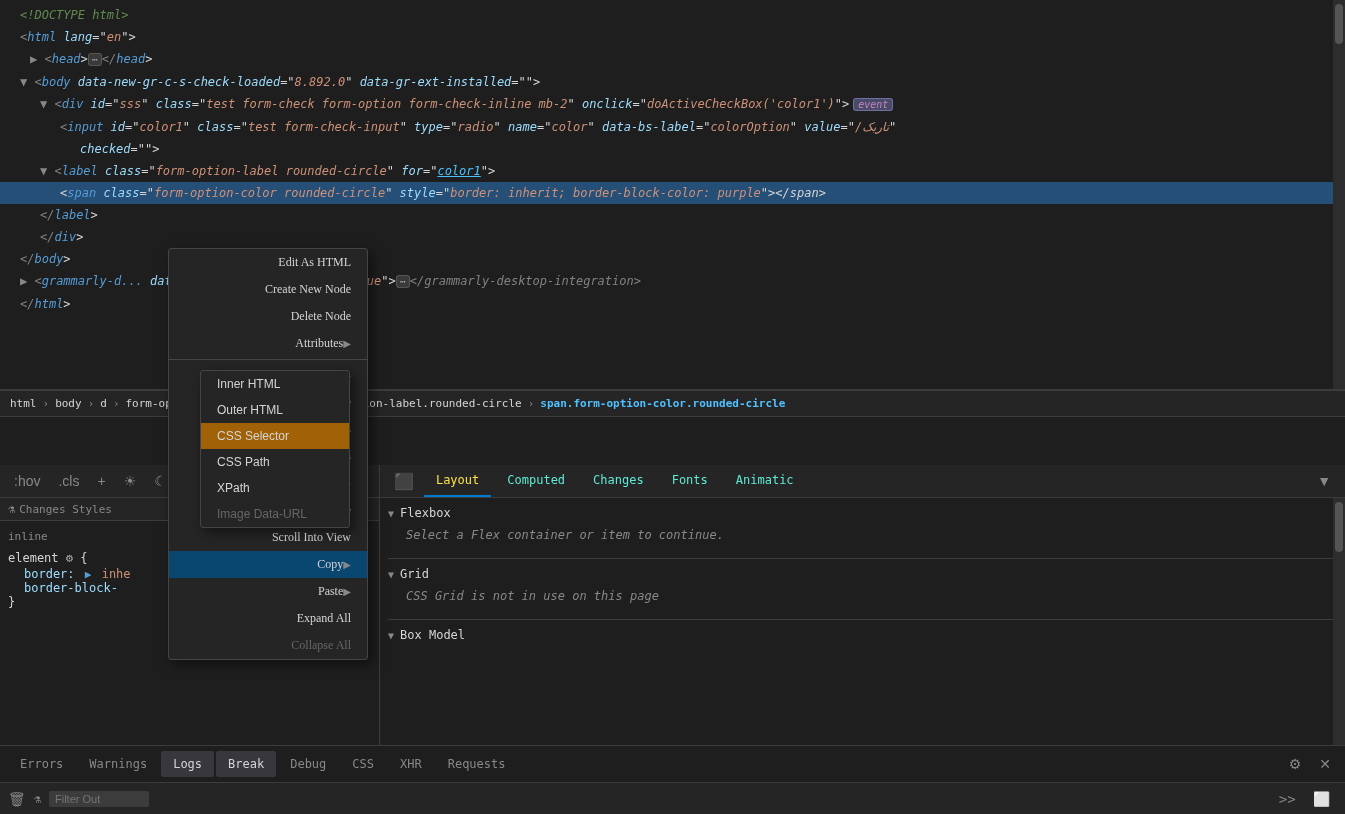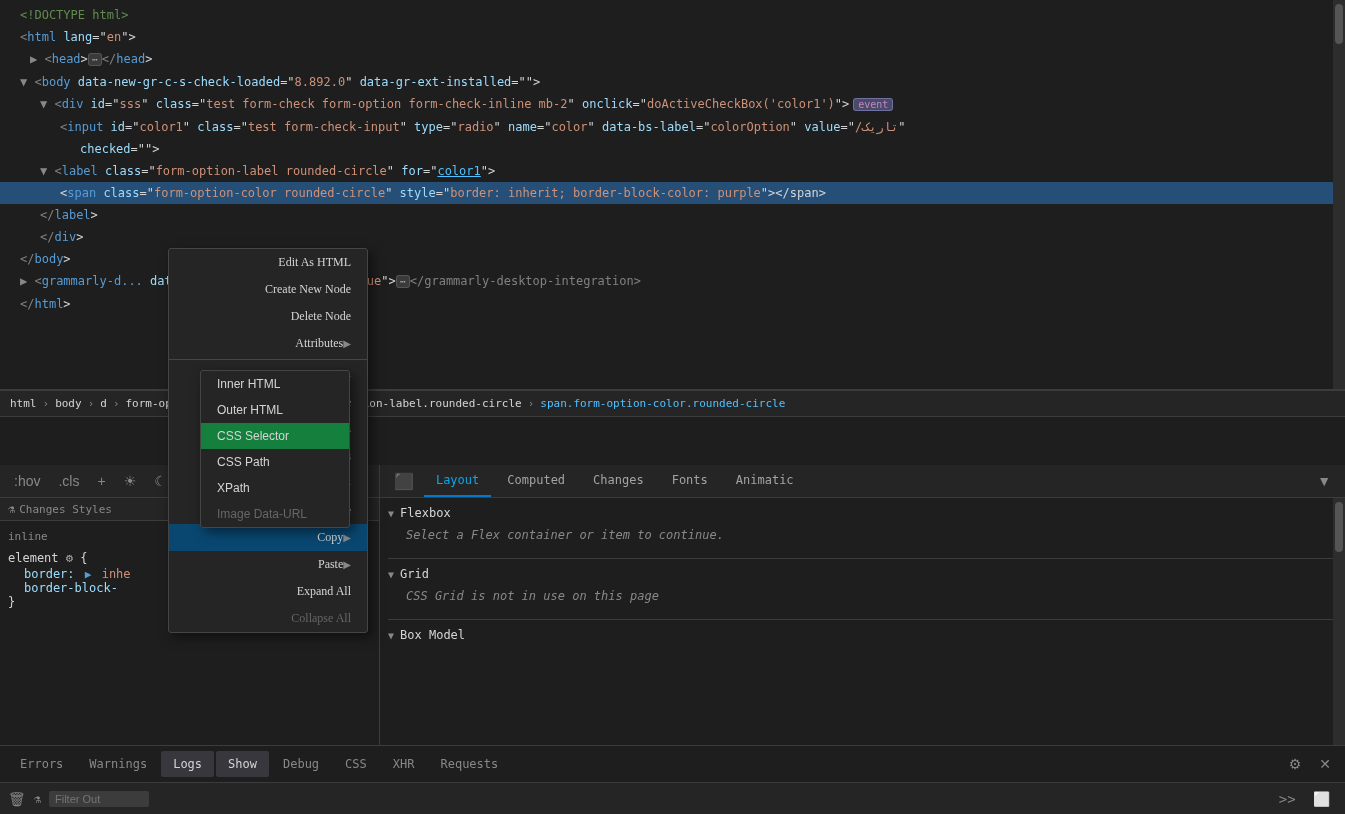--- a/index.html
+++ b/index.html
@@ -125,29 +125,29 @@
       display: flex;
       align-items: center;
       padding: 0 8px;
       gap: 4px;
     }
 
     .tab-btn {
       padding: 8px 12px;
       background: none;
       border: none;
-      color: #a3a3a3;
+      color: #5eead4;
       cursor: pointer;
       font-size: 12px;
       font-family: inherit;
       border-bottom: 2px solid transparent;
     }
 
     .tab-btn.active {
-      color: #0ea5e9;
+      color: #fde047;
       border-bottom: 2px solid #007acc;
     }
 
     .tab-icons {
       display: flex;
       align-items: center;
       gap: 6px;
       margin-right: 8px;
     }
 
@@ -250,21 +250,21 @@
       cursor: pointer;
       display: flex;
       align-items: center;
       color: #d4d4d4;
       font-size: 12px;
       font-family: -apple-system, sans-serif;
       white-space: nowrap;
     }
 
     .submenu-item.active-highlight {
-      background: #15803d;
+      background: #a16207;
     }
 
     
     .console-bar {
       flex: 0 0 auto;
       background: #1e1e1e;
       border-top: 1px solid #3c3c3c;
       display: flex;
       align-items: center;
     }
@@ -359,21 +359,21 @@
       background: #555;
       border-radius: 4px;
       margin: 4px auto;
     }
   </style>
 </head>
 <body>
 
 <div class="devtools-container">
 
-  <div class="html-panel" style="position:relative;">
+  <div class="html-panel" style="position:relative;font-style:italic;">
     <div class="html-code">
 
       <div class="html-line">
         <span style="color:#608b4e;">&lt;!DOCTYPE html&gt;</span>
       </div>
 
       <div class="html-line">
         <span style="color:#808080;">&lt;</span><span style="color:#569cd6;">html</span> <span style="color:#9cdcfe;">lang</span><span style="color:#d4d4d4;">="</span><span style="color:#ce9178;">en</span><span style="color:#d4d4d4;">"&gt;</span>
       </div>
 
@@ -435,21 +435,21 @@
     <span style="color:#d4d4d4;">html</span>
     <span class="bc-sep">›</span>
     <span style="color:#d4d4d4;">body</span>
     <span class="bc-sep">›</span>
     <span style="color:#d4d4d4;">d</span>
     <span class="bc-sep">›</span>
     <span style="color:#d4d4d4;">form-option.form...</span>
     <span class="bc-sep">›</span>
     <span style="color:#d4d4d4;">label.form-option-label.rounded-circle</span>
     <span class="bc-sep">›</span>
-    <span style="color:#4fc1ff;">span.form-option-color.rounded-circle</span>
+    <span style="color:#4fc1ff;font-weight:bold;">span.form-option-color.rounded-circle</span>
   </div>
 
   <div class="middle-panel">
 
     <div class="css-panel">
 
       <div class="css-toolbar">
 
         <div class="tab-icons">
           <button class="icon-btn">:hov</button>
@@ -536,21 +536,21 @@
         </div>
       </div>
     </div>
   </div>
 
   <div class="console-bar">
     <div class="console-tabs">
       <button class="console-tab">Errors</button>
       <button class="console-tab">Warnings</button>
       <button class="console-tab active">Logs</button>
-      <button class="console-tab" style="background:#37373d;color:#d4d4d4;">Show</button>
+      <button class="console-tab" style="background:#37373d;color:#d4d4d4;">Break</button>
       <button class="console-tab">Debug</button>
       <button class="console-tab">CSS</button>
       <button class="console-tab">XHR</button>
       <button class="console-tab">Requests</button>
     </div>
     <div class="console-right-icons">
       <button class="icon-btn">⚙</button>
       <button class="icon-btn">✕</button>
     </div>
   </div>
@@ -592,20 +592,23 @@
   <div class="context-menu-item">
     <span>Show Accessibility Properties</span>
   </div>
   <div class="context-menu-item">
     <span>Change Pseudo-class</span>
     <span class="context-menu-arrow">▶</span>
   </div>
   <div class="context-menu-item">
     <span>Screenshot Node</span>
   </div>
+  <div class="context-menu-item">
+    <span>Scroll Into View</span>
+  </div>
   <div class="context-menu-item active-highlight">
     <span>Copy</span>
     <span class="context-menu-arrow">▶</span>
   </div>
   <div class="context-menu-item">
     <span>Paste</span>
     <span class="context-menu-arrow">▶</span>
   </div>
   <div class="context-menu-item">
     <span>Expand All</span>

